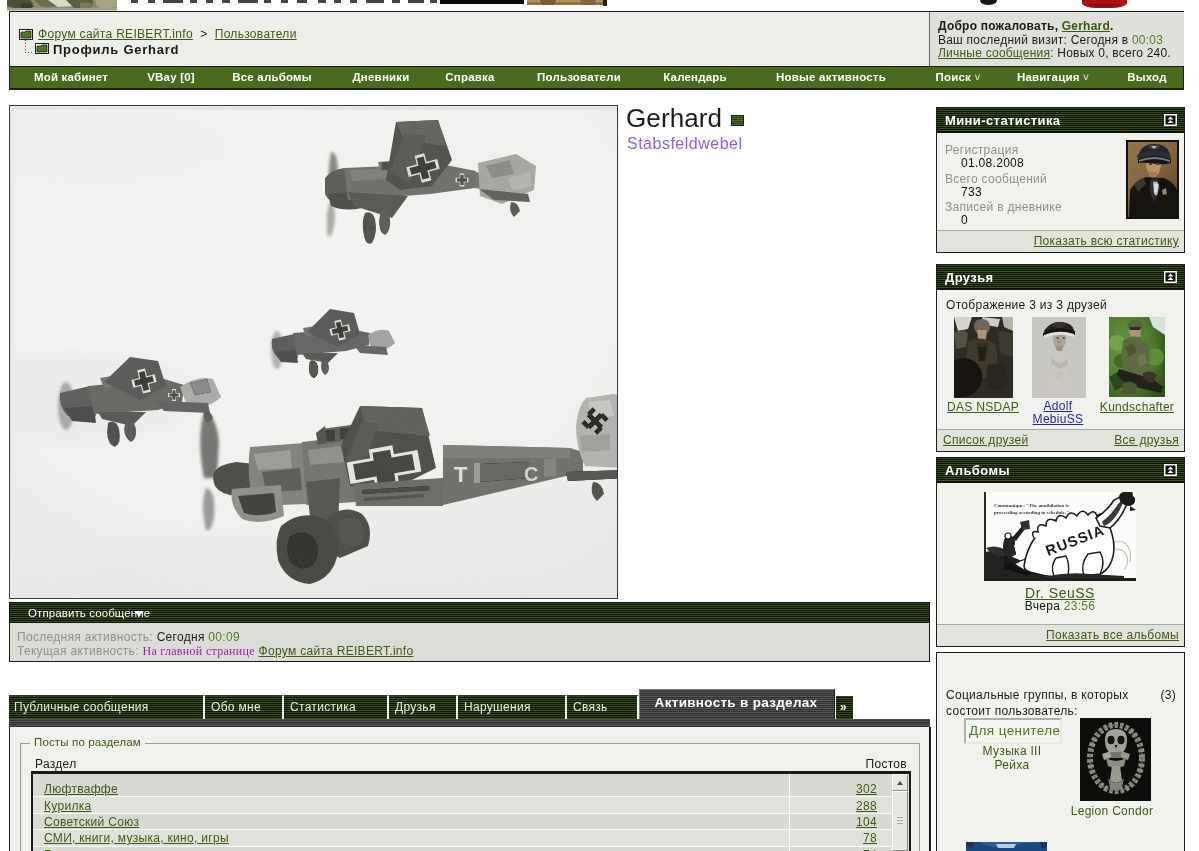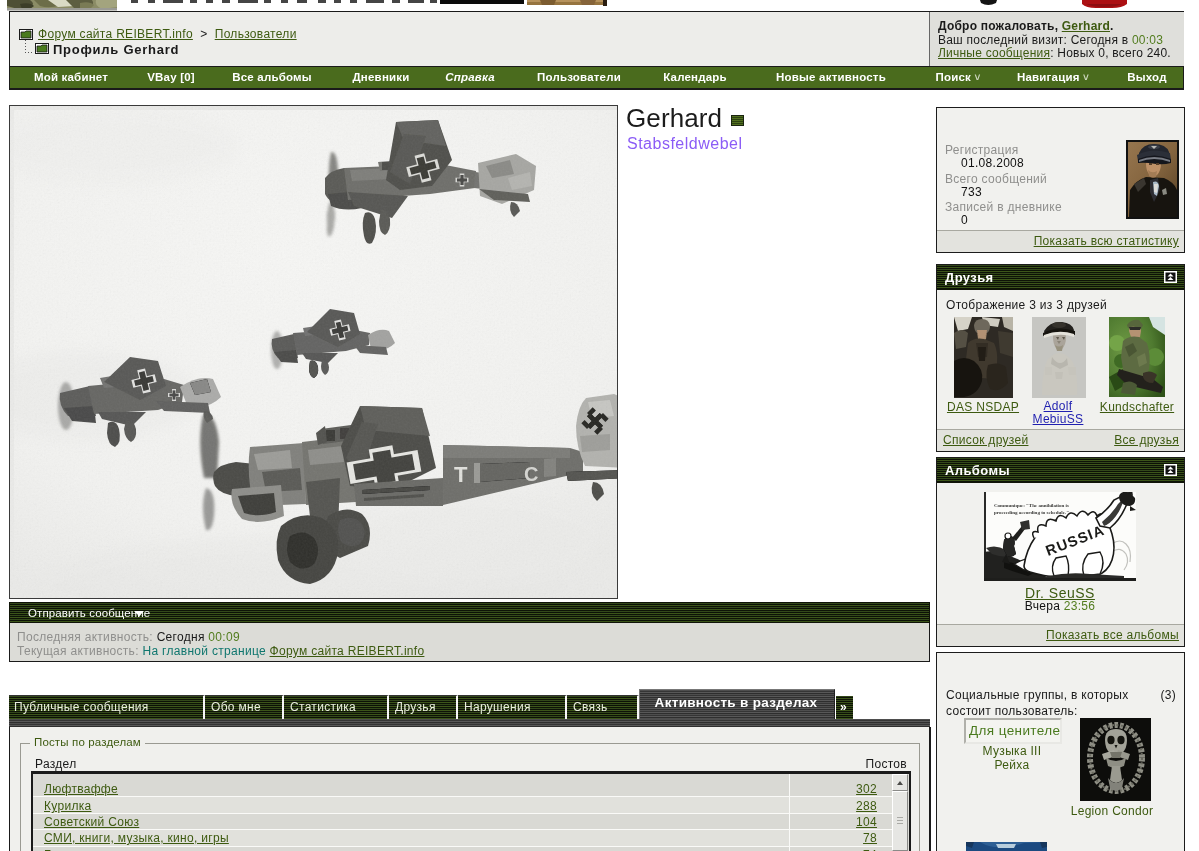--- a/index.html
+++ b/index.html
@@ -92,21 +92,21 @@
       <rect x="1" y="1" width="12" height="9" fill="#fff"></rect>
     <path d="M2 3 L6 3 L7 2 L12 2 L12 9 L2 9 Z" fill="#4a7a1e" stroke="#1a1a1a" stroke-width="0.8"></path>
   </svg>
   <div class="abs" style="left:43px;top:30px;color:#1a1a1a;font-weight:bold;font-size:13px;letter-spacing:0.75px;">Профиль Gerhard</div>
 
   <div class="abs" id="navbar" style="left:-1px;top:54px;width:1173px;height:21px;background:#4a6b1d;border:1px solid #1a1a1a;font-weight:bold;font-size:11.5px;color:#fff;letter-spacing:0.2px;">
     <span class="abs" style="left:61px;top:4px;transform:translateX(-50%);white-space:nowrap;">Мой кабинет</span>
     <span class="abs" style="left:161px;top:4px;transform:translateX(-50%);white-space:nowrap;">VBay [0]</span>
     <span class="abs" style="left:262px;top:4px;transform:translateX(-50%);white-space:nowrap;">Все альбомы</span>
     <span class="abs" style="left:371px;top:4px;transform:translateX(-50%);white-space:nowrap;">Дневники</span>
-    <span class="abs" style="left:460px;top:4px;transform:translateX(-50%);white-space:nowrap;font-style:italic;">Справка</span>
+    <span class="abs" style="left:460px;top:4px;transform:translateX(-50%);white-space:nowrap;">Справка</span>
     <span class="abs" style="left:569px;top:4px;transform:translateX(-50%);white-space:nowrap;">Пользователи</span>
     <span class="abs" style="left:685px;top:4px;transform:translateX(-50%);white-space:nowrap;">Календарь</span>
     <span class="abs" style="left:821px;top:4px;transform:translateX(-50%);white-space:nowrap;">Новые активность</span>
     <span class="abs" style="left:948px;top:4px;transform:translateX(-50%);white-space:nowrap;">Поиск <span style="color:#cdd6bd;font-size:10px;">˅</span></span>
     <span class="abs" style="left:1043px;top:4px;transform:translateX(-50%);white-space:nowrap;">Навигация <span style="color:#cdd6bd;font-size:10px;">˅</span></span>
     <span class="abs" style="left:1137px;top:4px;transform:translateX(-50%);white-space:nowrap;">Выход</span>
   </div>
 </div>
 
 <div class="abs" style="left:9px;top:105px;width:607px;height:492px;border:1px solid #3a3a3a;background:#f5f5f3;">
@@ -313,21 +313,21 @@
 <div class="abs" style="left:731px;top:115px;width:11px;height:9px;background:#3e581a;border:1px solid #1a2410;background-image:repeating-linear-gradient(to bottom,#52701f 0 1px,#2c4212 1px 2px);"></div>
 <div class="abs" style="left:627px;top:135px;font-size:16px;color:#8b5cf6;letter-spacing:0.5px;">Stabsfeldwebel</div>
 
 <div class="abs stripe-green" style="left:9px;top:602px;width:919px;height:19px;border:1px solid #101408;">
   <span class="abs" style="left:6px;top:4px;color:#fff;font-size:11.5px;letter-spacing:0.1px;margin-left:12px;">Отправить сообщение</span>
   <span class="abs" style="left:124px;top:8px;width:0;height:0;border-left:5px solid transparent;border-right:5px solid transparent;border-top:5px solid #fff;"></span>
 </div>
 
 <div class="abs" style="left:9px;top:623px;width:919px;height:38px;background:#dcdcd7;border:1px solid #1a1a1a;border-top:none;">
   <div class="abs small" style="left:7px;top:7px;color:#8f8f8d;">Последняя активность: <span style="color:#1a1a1a;">Сегодня</span> <span class="gtime">00:09</span></div>
-  <div class="abs small" style="left:7px;top:21px;color:#8f8f8d;">Текущая активность: <span style="color:#0f766e;">На главной странице</span> <a class="glink" href="#fr">Форум сайта REIBERT.info</a></div>
+  <div class="abs small" style="left:7px;top:21px;color:#8f8f8d;">Текущая активность: <span style="color:#a21caf;font-family:Liberation Serif, serif;">На главной странице</span> <a class="glink" href="#fr">Форум сайта REIBERT.info</a></div>
 </div>
 
 <div id="tabs">
   <div class="abs stripe-green" style="left:9px;top:695px;width:194px;height:24px;border-top:1px solid #333;border-right:2px solid #f7f7f7;"></div>
   <span class="abs" style="left:14px;top:700px;color:#e9eedd;font-size:12px;letter-spacing:0.3px;">Публичные сообщения</span>
   <div class="abs stripe-green" style="left:205px;top:695px;width:77px;height:24px;border-top:1px solid #333;border-right:2px solid #f7f7f7;"></div>
   <span class="abs" style="left:211px;top:700px;color:#e9eedd;font-size:12px;letter-spacing:0.3px;">Обо мне</span>
   <div class="abs stripe-green" style="left:284px;top:695px;width:103px;height:24px;border-top:1px solid #333;border-right:2px solid #f7f7f7;"></div>
   <span class="abs" style="left:290px;top:700px;color:#e9eedd;font-size:12px;letter-spacing:0.3px;">Статистика</span>
   <div class="abs stripe-green" style="left:389px;top:695px;width:67px;height:24px;border-top:1px solid #333;border-right:2px solid #f7f7f7;"></div>
@@ -379,20 +379,29 @@
         <span class="abs" style="left:4px;top:6px;width:0;height:0;border-left:3.5px solid transparent;border-right:3.5px solid transparent;border-bottom:4.5px solid #4a4a48;"></span>
       </div>
       <div class="abs" style="left:0;top:17px;width:16px;height:60px;background:#e6e6e3;border:1px solid #fff;border-right-color:#8a8a88;border-bottom-color:#8a8a88;box-sizing:border-box;">
         <span class="abs" style="left:4px;top:25px;width:6px;height:8px;background-image:repeating-linear-gradient(to bottom,#aaaaa6 0 1px,transparent 1px 3px);"></span>
       </div>
     </div>
   </div>
 </div>
 
 <div class="abs sb" style="top:107px;height:144px;">
+  <div class="sbhead stripe-green">
+      <span class="abs blocktitle" style="left:8px;top:5px;">Мини-статистика</span>
+    <svg class="abs" style="right:7px;top:6px;" width="13" height="12" viewBox="0 0 13 12">
+        <rect width="13" height="12" fill="#fff"></rect>
+        <rect x="1.5" y="1.5" width="10" height="9" fill="#111"></rect>
+        <path d="M6.5 2.5 L9.5 5.5 L3.5 5.5 Z" fill="#fff"></path>
+        <path d="M6.5 6 L9.5 9 L3.5 9 Z" fill="#fff"></path>
+      </svg>
+  </div>
   <div class="abs small graylab" style="left:8px;top:35px;">Регистрация</div>
   <div class="abs small" style="left:24px;top:48px;color:#111;">01.08.2008</div>
   <div class="abs small graylab" style="left:8px;top:64px;">Всего сообщений</div>
   <div class="abs small" style="left:24px;top:77px;color:#111;">733</div>
   <div class="abs small graylab" style="left:8px;top:92px;">Записей в дневнике</div>
   <div class="abs small" style="left:24px;top:105px;color:#111;">0</div>
   <svg class="abs" style="left:189px;top:32px;" width="53" height="79" viewBox="0 0 53 79" id="avatar1">
     <defs>
         <linearGradient id="avbg" x1="0" y1="0" x2="0.8" y2="1">
       <stop offset="0%" stop-color="#96764f"></stop>

